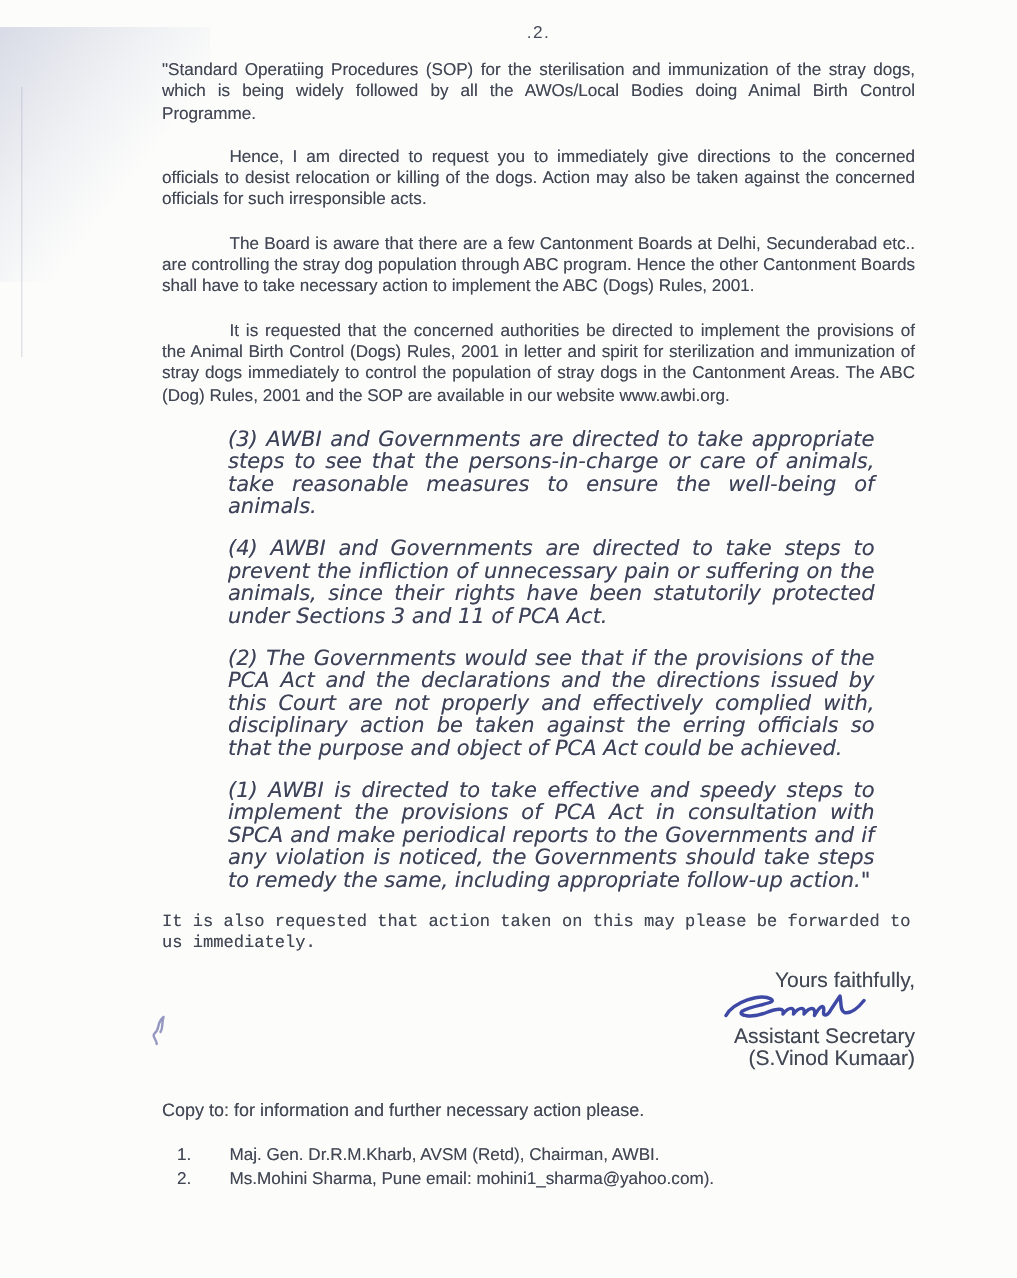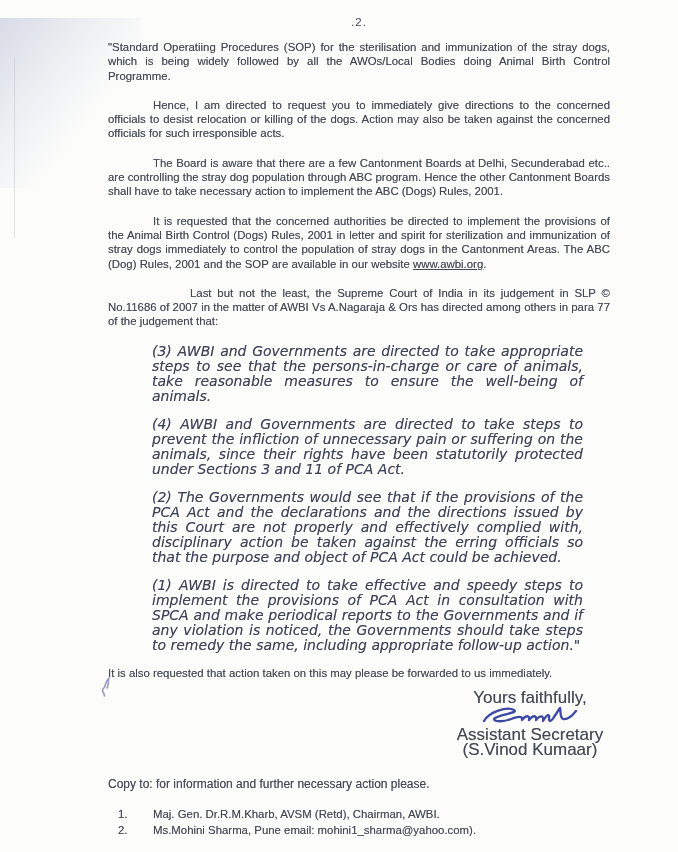--- a/index.html
+++ b/index.html
@@ -29,38 +29,39 @@
     margin:0 0 12px 0;color:#474c5a;
   }
   p{margin:0;}
   .para{
     font-size:11.4px;line-height:14.3px;text-align:justify;
     text-shadow:0 0 0.4px rgba(66,71,84,0.55);
     margin-bottom:15px;
   }
   .indent{text-indent:45px;}
   .bigindent{text-indent:82px;}
-  .link{text-decoration:underline;}
+  .link{}
   .quoteblock{margin-left:44px;width:431px;}
   .quote{
     font-family:"DejaVu Sans", sans-serif;
     font-style:italic;
     font-size:14px;line-height:15px;text-align:justify;
     color:#3d4258;
     text-shadow:0 0 0.4px rgba(61,66,88,0.5);
     margin-bottom:13px;
   }
   .closing{
     font-size:11.4px;line-height:14.3px;
     text-shadow:0 0 0.4px rgba(66,71,84,0.55);
     margin-top:2px;
+    font-family:Liberation Mono, monospace;
   }
   .sig{
     width:160px;margin-left:auto;margin-right:0;margin-top:10px;
-    text-align:center;font-size:17px;line-height:15px;
+    text-align:right;font-size:14px;line-height:15px;
     text-shadow:0 0 0.4px rgba(66,71,84,0.5);
   }
   .sig .scribble{display:block;margin:-1px auto -3px auto;}
   .copy{
     margin-top:20px;font-size:12px;
     text-shadow:0 0 0.4px rgba(66,71,84,0.55);
   }
   .list{margin-top:16px;font-size:11.4px;line-height:15.5px;}
   .li{display:flex;text-shadow:0 0 0.4px rgba(66,71,84,0.55);}
   .li .num{width:45px;flex:0 0 45px;padding-left:10px;box-sizing:border-box;}
@@ -83,21 +84,20 @@
     <div class="pagenum">.2.</div>
 
     <p class="para">"Standard Operatiing Procedures (SOP) for the sterilisation and immunization of the stray dogs, which is being widely followed by all the AWOs/Local Bodies doing Animal Birth Control Programme.</p>
 
     <p class="para indent">Hence, I am directed to request you to immediately give directions to the concerned officials to desist relocation or killing of the dogs. Action may also be taken against the concerned officials for such irresponsible acts.</p>
 
     <p class="para indent">The Board is aware that there are a few Cantonment Boards at Delhi, Secunderabad etc.. are controlling the stray dog population through ABC program. Hence the other Cantonment Boards shall have to take necessary action to implement the ABC (Dogs) Rules, 2001.</p>
 
     <p class="para indent"><span>It is requested that the concerned authorities be directed to implement the provisions of the Animal Birth Control (Dogs) Rules, 2001 in letter and spirit for sterilization and immunization of stray dogs immediately to control the population of stray dogs in the Cantonment Areas. The ABC (Dog) Rules, 2001 and the SOP are available in our website </span><span class="link">www.awbi.org</span><span>.</span></p>
 
-    <p class="para bigindent">Last but not the least, the Supreme Court of India in its judgement in SLP © No.11686 of 2007 in the matter of AWBI Vs A.Nagaraja &amp; Ors has directed among others in para 77 of the judgement that:</p>
 
     <div class="quoteblock">
       <p class="quote">(3) AWBI and Governments are directed to take appropriate steps to see that the persons-in-charge or care of animals, take reasonable measures to ensure the well-being of animals.</p>
       <p class="quote">(4) AWBI and Governments are directed to take steps to prevent the infliction of unnecessary pain or suffering on the animals, since their rights have been statutorily protected under Sections 3 and 11 of PCA Act.</p>
       <p class="quote">(2) The Governments would see that if the provisions of the PCA Act and the declarations and the directions issued by this Court are not properly and effectively complied with, disciplinary action be taken against the erring officials so that the purpose and object of PCA Act could be achieved.</p>
       <p class="quote">(1) AWBI is directed to take effective and speedy steps to implement the provisions of PCA Act in consultation with SPCA and make periodical reports to the Governments and if any violation is noticed, the Governments should take steps to remedy the same, including appropriate follow-up action."</p>
     </div>
 
     <p class="closing">It is also requested that action taken on this may please be forwarded to us immediately.</p>
 

